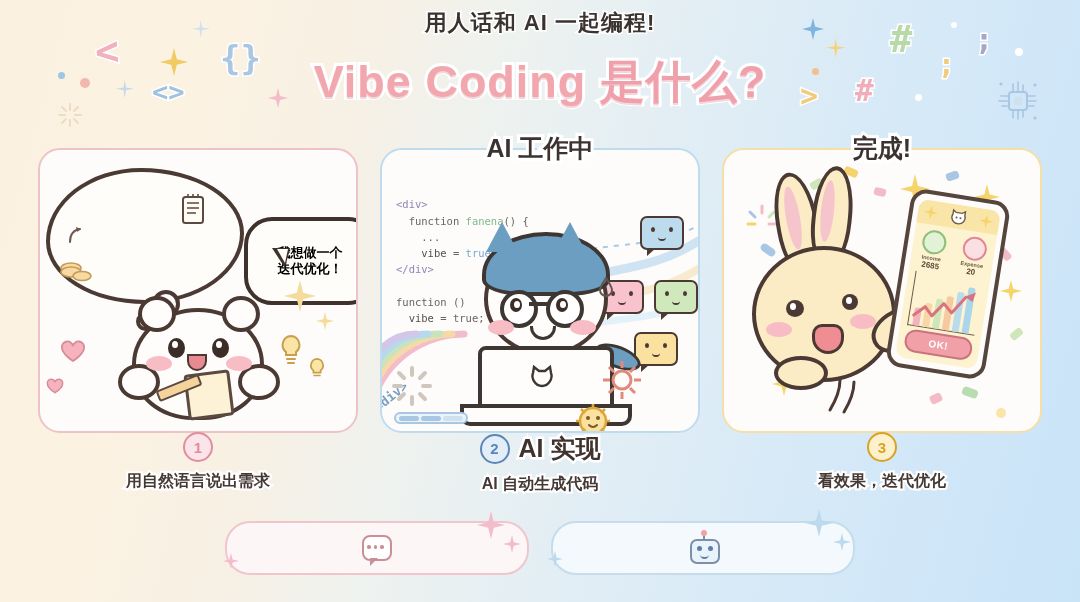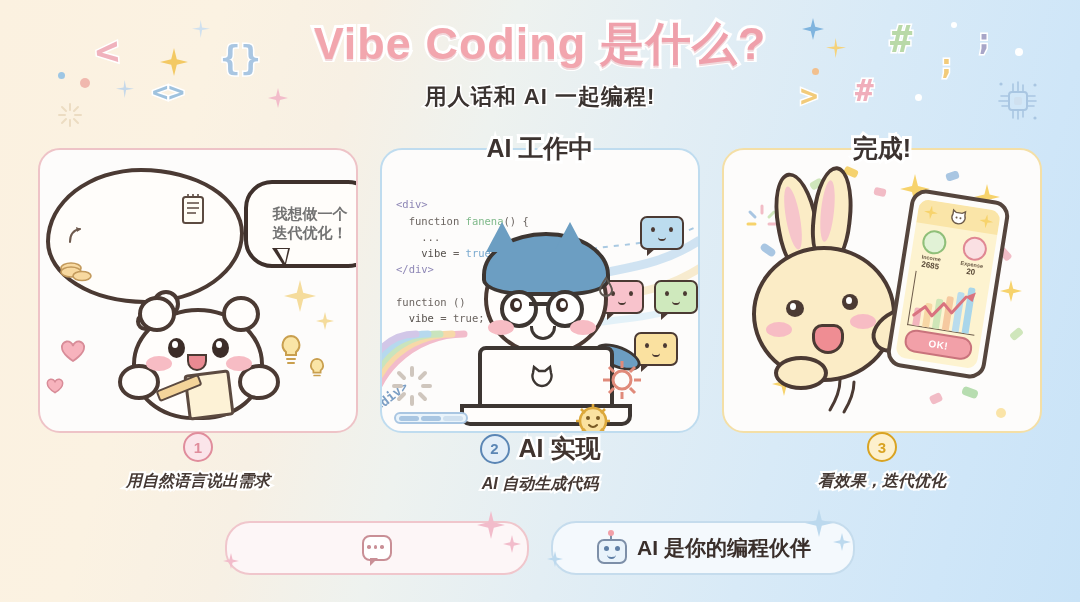--- a/index.html
+++ b/index.html
@@ -118,22 +118,23 @@
   .cards-row { display: flex; gap: 4px; padding: 0 5px; }
   .mini-card { flex: 1; height: 15px; border-radius: 3px; border: 1.4px solid #9b8a80; }
   .lines { padding: 4px 5px 0; }
   .lines span { display: block; height: 2px; background: #cfc2b8; border-radius: 2px; margin-bottom: 3px; }
   
   .speech {
     position: absolute;
     background: #fffdfa; border: 4px solid #3f312c; border-radius: 28px;
     display: flex; align-items: center; justify-content: center;
     text-align: center; line-height: 1.25;
-    font-size: 15px; font-weight: 800; color: #737373;
+    font-size: 13px; font-weight: 800; color: #000000;
     padding: 6px 10px;
+    margin-top: 37px;
   }
   .speech-tail {
     position: absolute; width: 0; height: 0;
     border-left: 13px solid transparent; border-right: 5px solid transparent;
     border-top: 20px solid #3f312c;
   }
   .speech-tail::after {
     content: ""; position: absolute; top: -19px; left: -8px;
     border-left: 8px solid transparent; border-right: 3px solid transparent;
     border-top: 14px solid #fffdfa;
@@ -209,21 +210,21 @@
   .step-num {
     width: 26px; height: 26px; border-radius: 50%;
     border: 2.5px solid var(--nc); color: var(--nc);
     background: var(--nf);
     font-size: 15px; font-weight: 800;
     display: flex; align-items: center; justify-content: center;
     -webkit-text-stroke: 0; flex: none;
   }
   .step-sub {
     margin-top: 9px; font-size: 16px; font-weight: 700; color: #453934;
-    -webkit-text-stroke: 4px #ffffff; paint-order: stroke fill; font-style: italic;
+    -webkit-text-stroke: 4px #ffffff; paint-order: stroke fill;
   }
   
   #pills {
     position: absolute; top: 521px; left: 0; width: 1080px;
     display: flex; justify-content: center; gap: 22px;
   }
   .pill {
     position: relative;
     width: 300px; height: 50px;
     background: var(--pf);
@@ -299,24 +300,24 @@
     <span class="deco dot" style="left:1015px;top:48px;width:8px;height:8px;background:#fff"></span>
     <span class="deco dot" style="left:915px;top:94px;width:7px;height:7px;background:#fff"></span>
     <svg class="deco" style="left:55px;top:100px" width="30" height="30" viewBox="0 0 30 30">
       <g stroke="#ecdcc2" stroke-width="2" stroke-linecap="round">
         <path d="M15 4v6M15 20v6M4 15h6M20 15h6M7 7l4 4M19 19l4 4M23 7l-4 4M11 19l-4 4"></path>
       </g>
     </svg>
   </div>
 
   <div id="header">
+    <div id="subtitle">用人话和 AI 一起编程!</div>
     <div id="main-title">
       <span>Vibe Coding</span><span class="cn"> 是什么?</span>
     </div>
-    <div id="subtitle">用人话和 AI 一起编程!</div>
   </div>
 
   <div id="panels">
 
     <div class="panel">
       <div class="panel-card" style="--bc:#eec3c7">
         <div class="panel-art">
 
           <div class="thought" style="left:6px;top:18px;width:190px;height:128px;border-radius:48% 52% 50% 50%/54% 48% 52% 46%"></div>
           <div class="thought" style="left:112px;top:140px;width:20px;height:20px"></div>
@@ -628,20 +629,19 @@
     </div>
 
     <div class="pill" style="--pf:#f4f9fd;--pc:#c5dced">
       <span class="pill-icon">
         <span class="robot">
             <span class="r-eye" style="left:5px"></span>
             <span class="r-eye" style="right:5px"></span>
             <span class="r-mouth"></span>
           </span>
       </span>
-      <span>AI 是你的编程伙伴</span>
       <span class="spark" style="left:252px;top:-14px;width:28px;height:28px;color:#bcd9ee"></span>
       <span class="spark" style="left:280px;top:10px;width:18px;height:18px;color:#bcd9ee"></span>
       <span class="spark" style="left:-6px;top:28px;width:16px;height:16px;color:#bcd9ee"></span>
     </div>
 
   </div>
 </div>
 
 </body></html>

